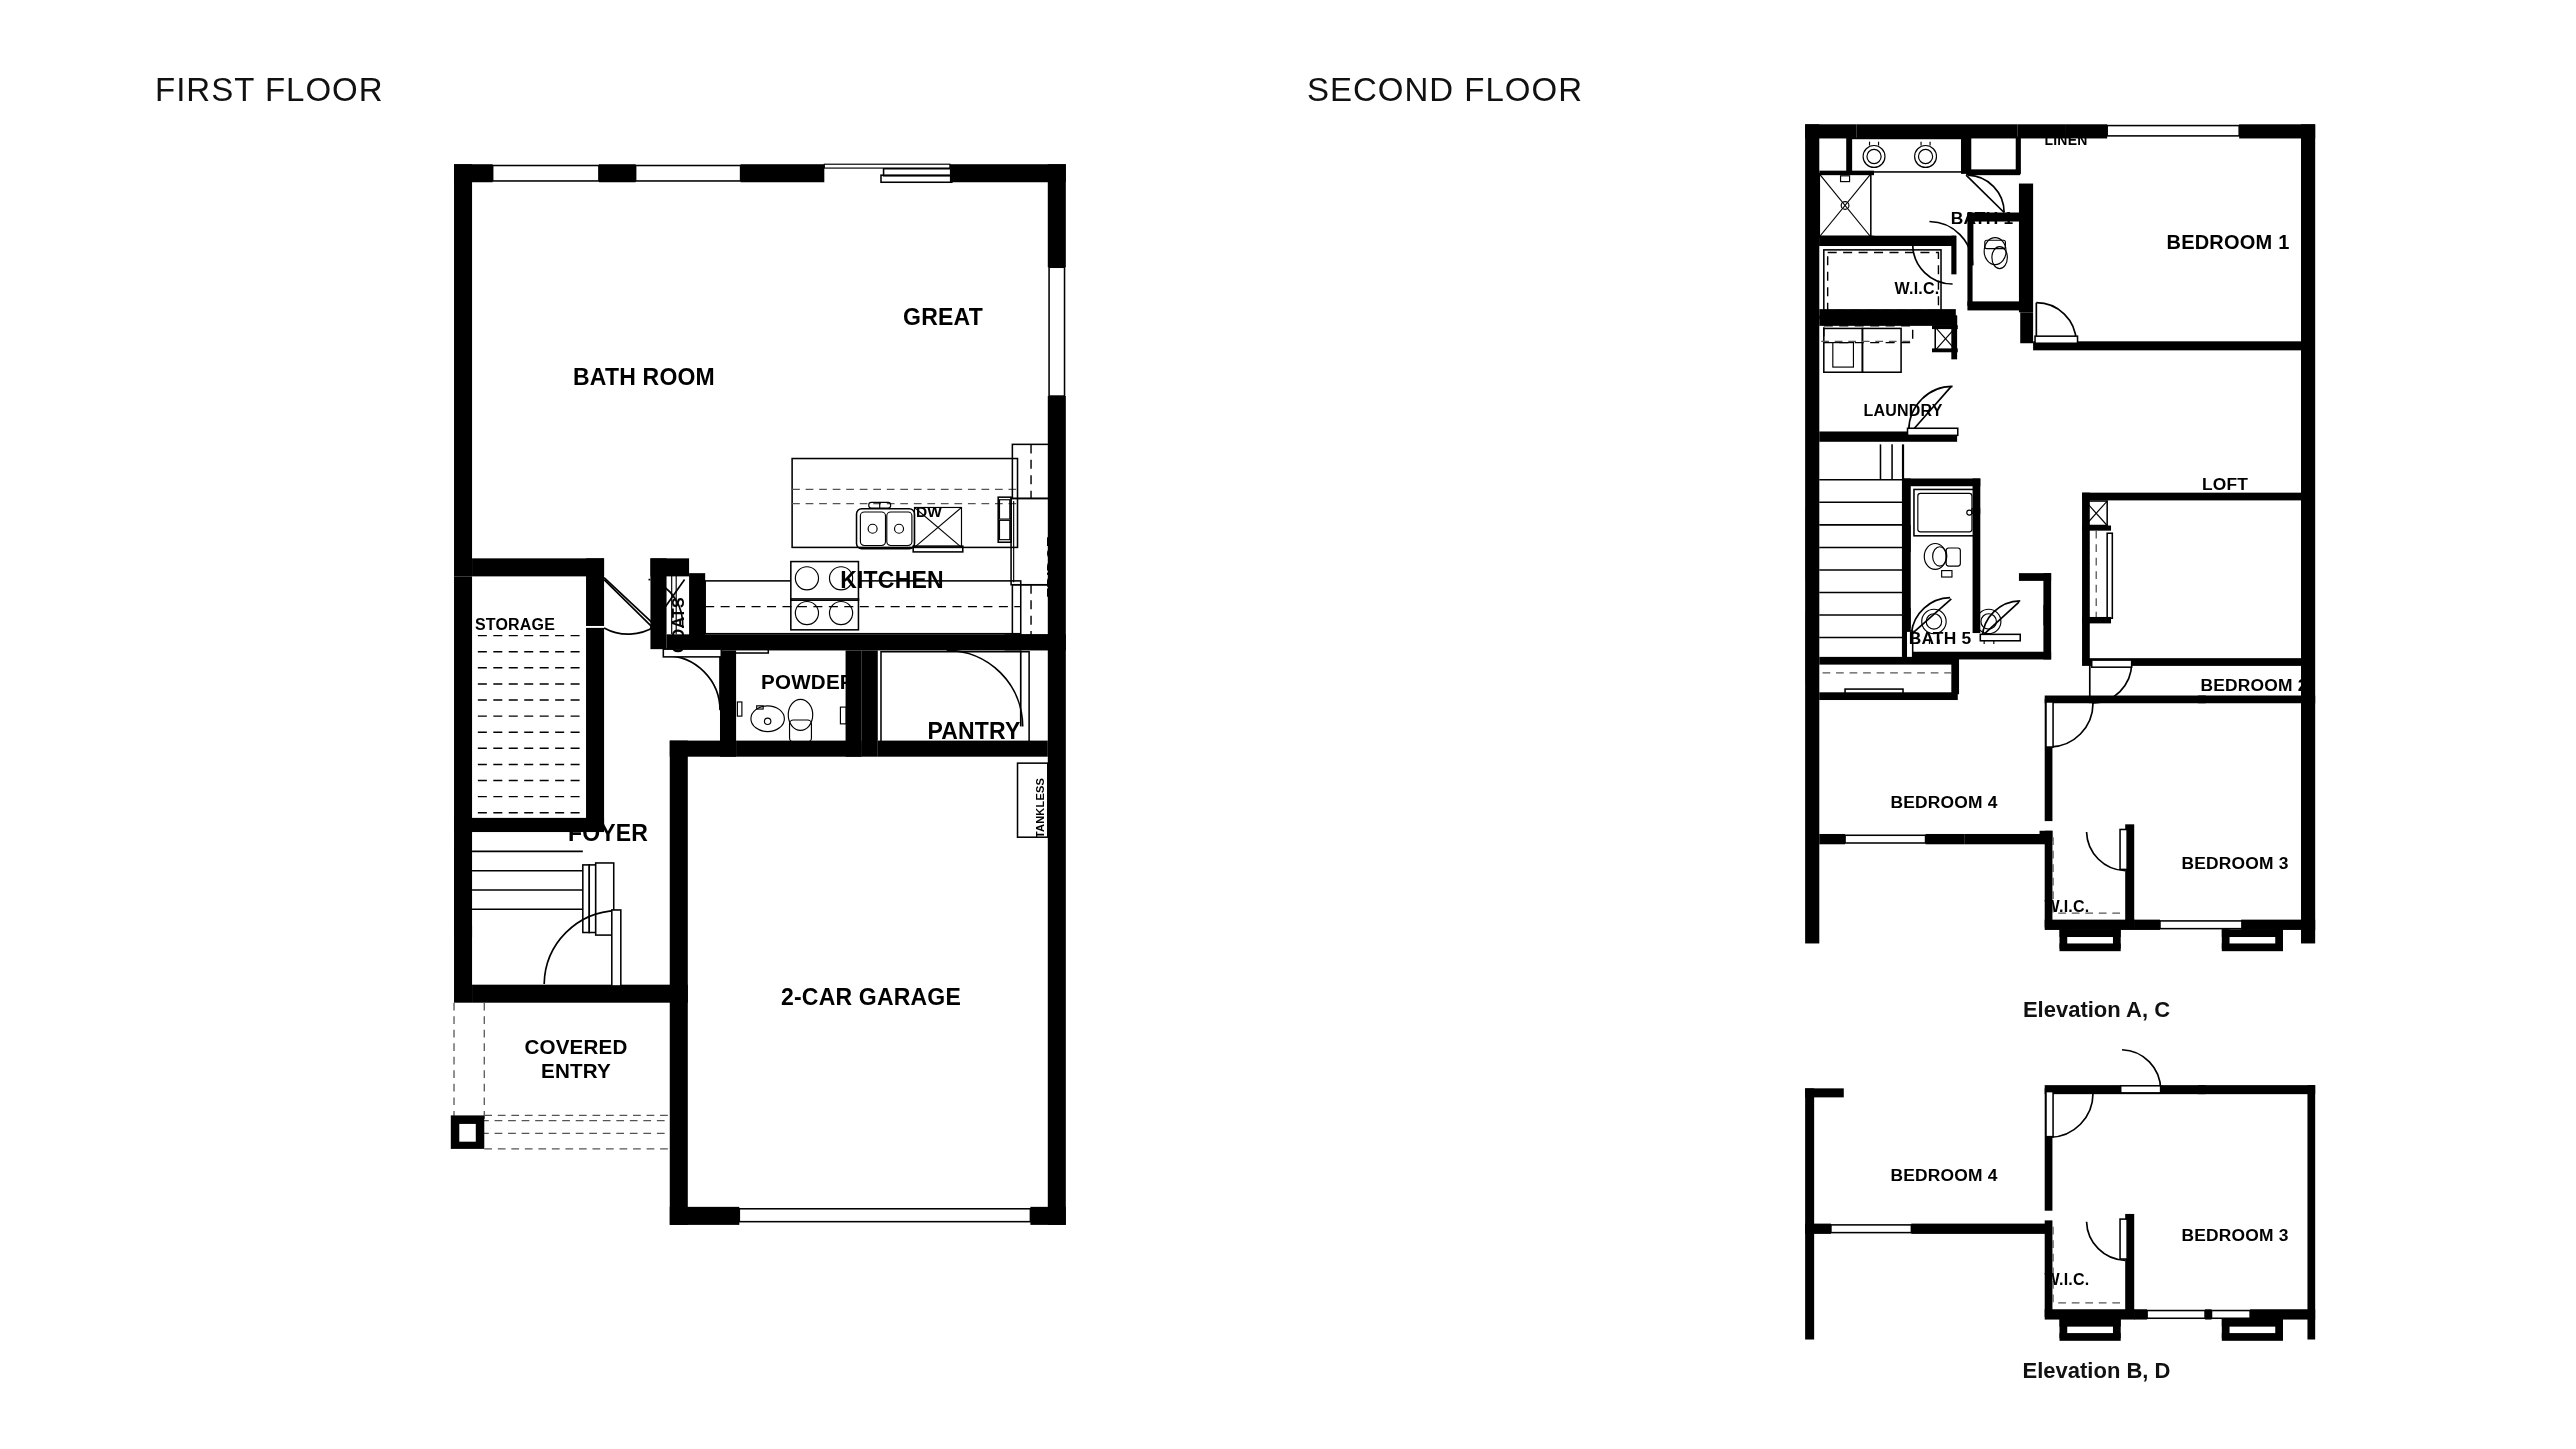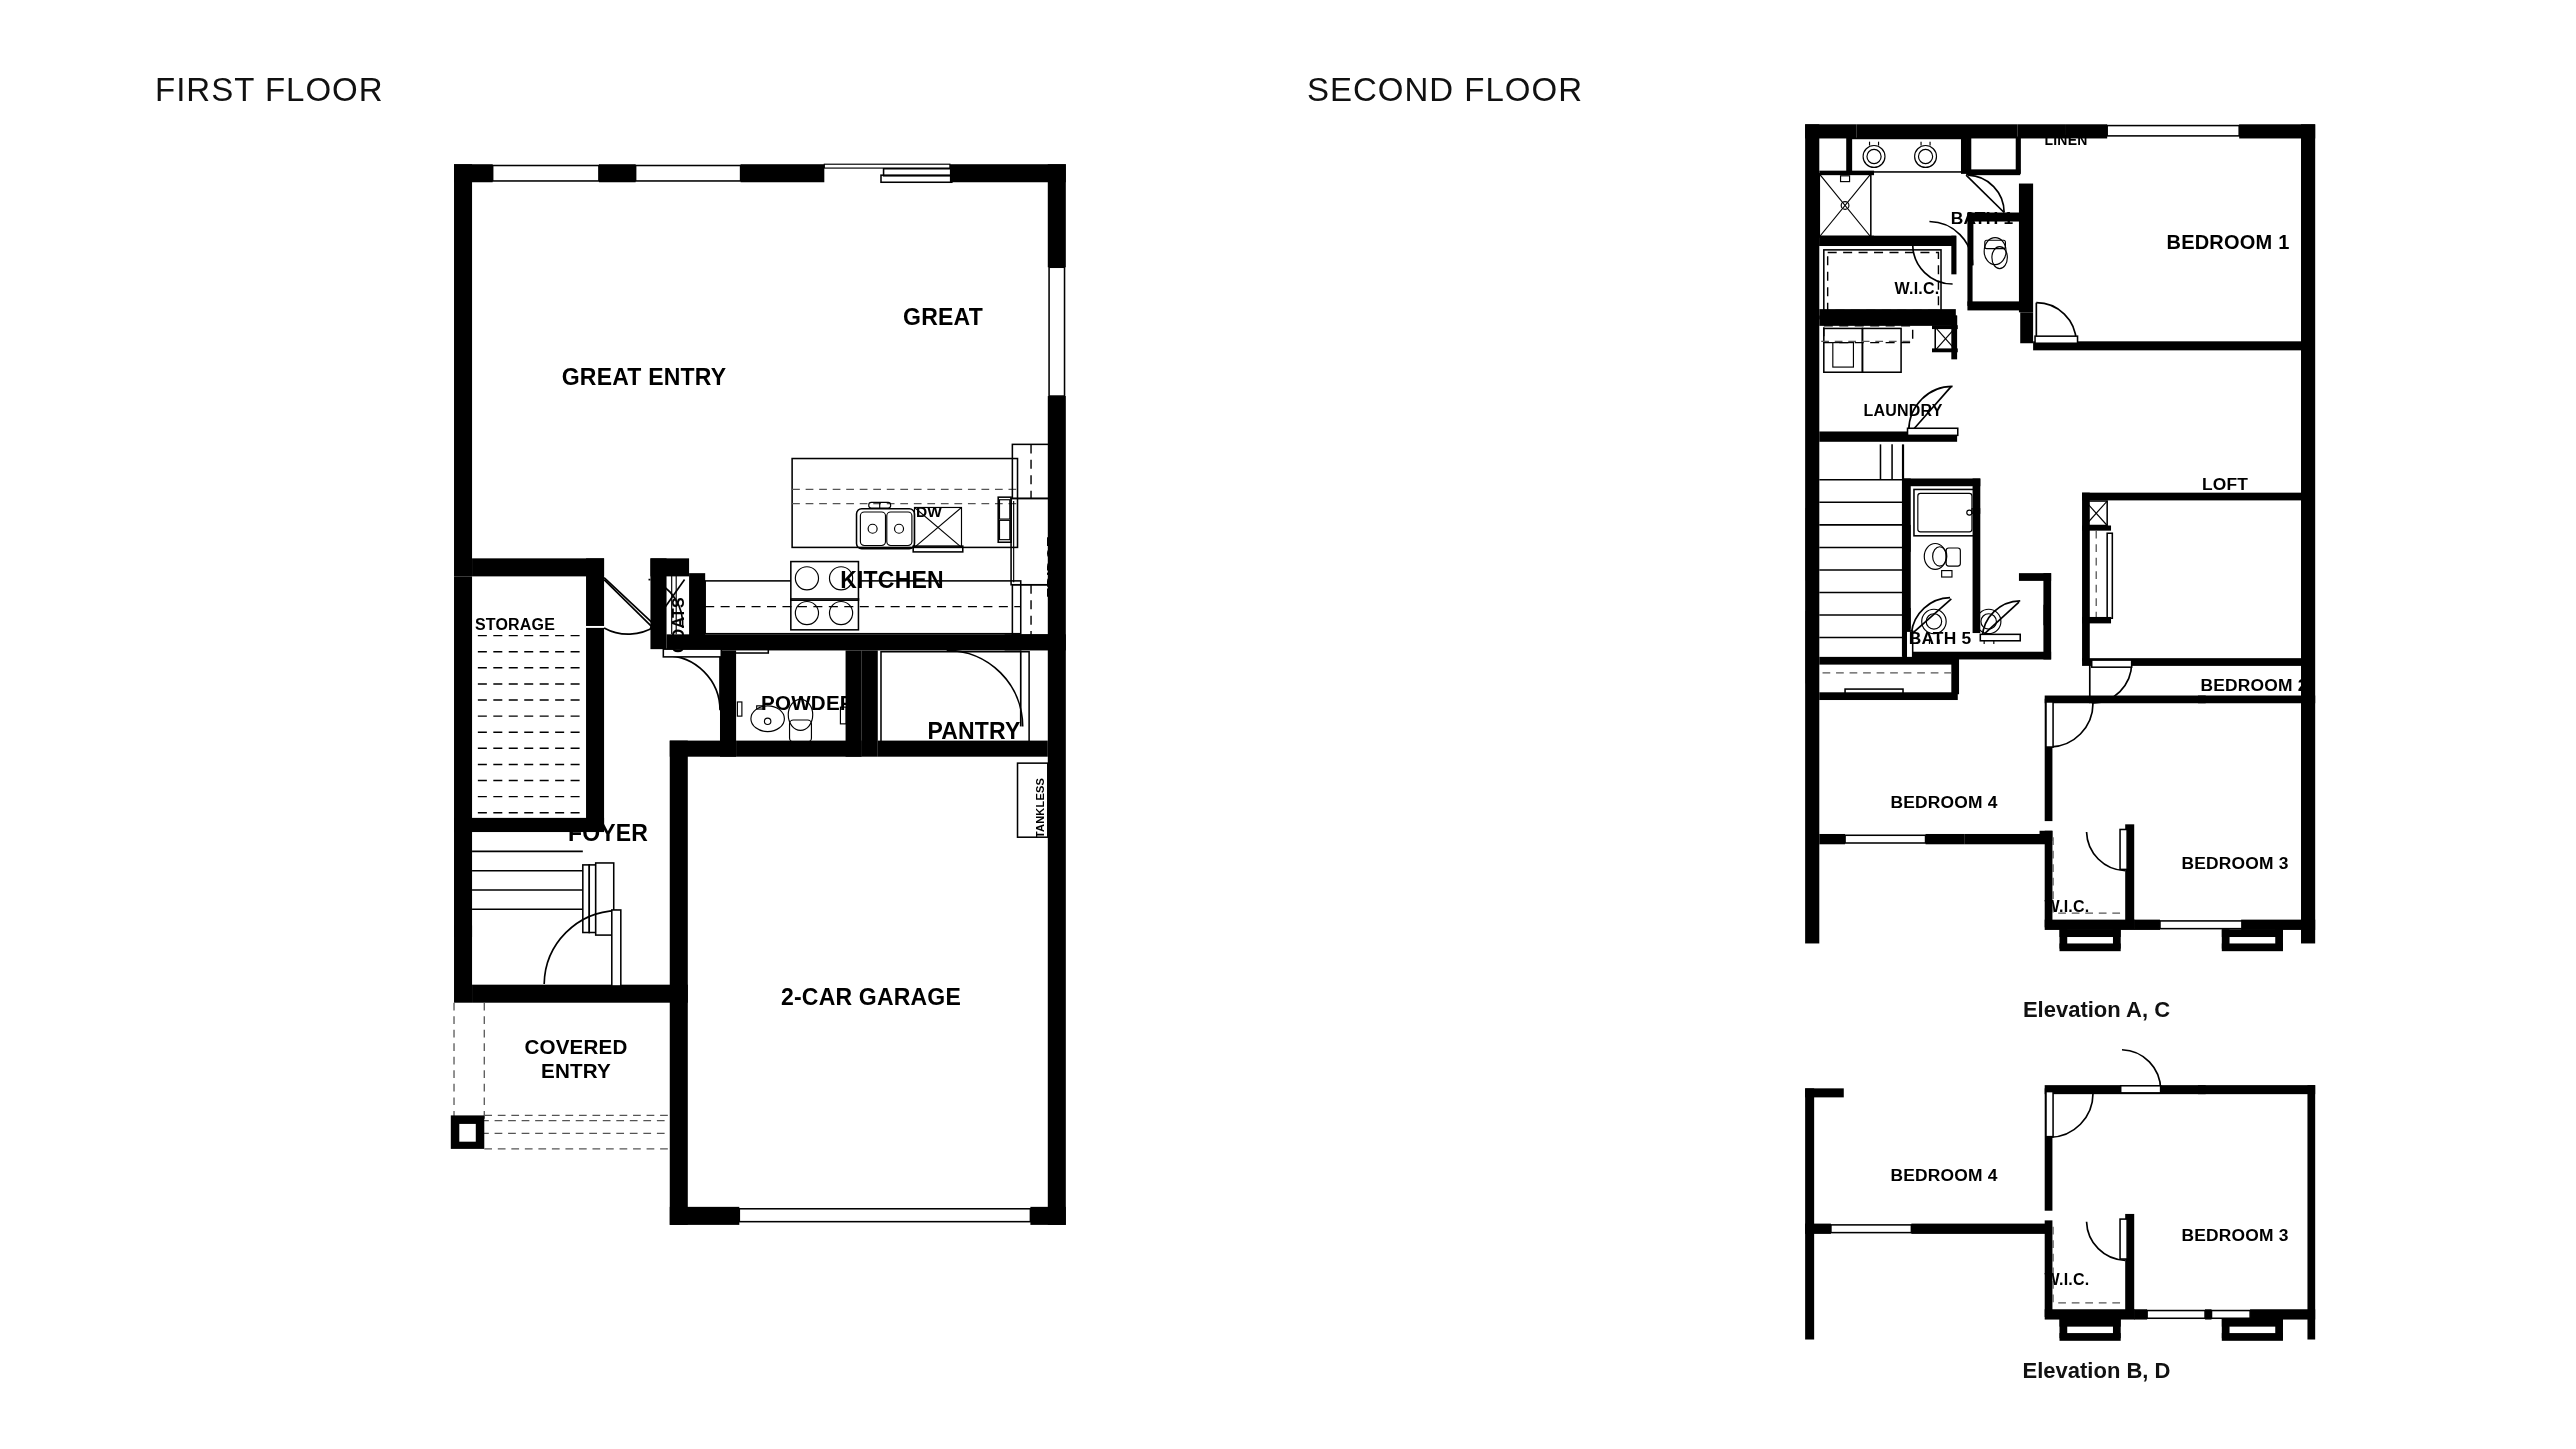--- a/index.html
+++ b/index.html
@@ -495,25 +495,25 @@
       <rect class="wall" x="3533" y="2048" width="12" height="30"></rect>
       <rect class="wall" x="3450" y="2070" width="95" height="12"></rect>
     </g>
   </svg>
 
   <div class="floor-title" style="left:155px; top:71px;">FIRST FLOOR</div>
 
   <div class="floor-title" style="left:1307px; top:71px;">SECOND FLOOR</div>
 
   <div id="labels">
-      <div class="room-label" style="font-size: 23px; left: 644px; top: 377px; transform: translate(-50%, -50%);">GREAT ENTRY</div>
+      <div class="room-label" style="font-size: 23px; left: 644px; top: 377px; transform: translate(-50%, -50%);">BATH ROOM</div>
       <div class="room-label" style="font-size: 23px; left: 943px; top: 317px; transform: translate(-50%, -50%);">GREAT</div>
       <div class="room-label" style="font-size: 23px; left: 892px; top: 580px; transform: translate(-50%, -50%);">KITCHEN</div>
       <div class="room-label" style="font-size: 23px; left: 974px; top: 731px; transform: translate(-50%, -50%);">PANTRY</div>
-      <div class="room-label" style="font-size: 20.6px; left: 808px; top: 703px; transform: translate(-50%, -50%);">POWDER</div>
+      <div class="room-label" style="font-size: 20.6px; left: 808px; top: 682px; transform: translate(-50%, -50%);">POWDER</div>
       <div class="room-label" style="font-size: 23px; left: 608px; top: 833px; transform: translate(-50%, -50%);">FOYER</div>
       <div class="room-label" style="font-size: 16px; left: 515px; top: 625px; transform: translate(-50%, -50%);">STORAGE</div>
       <div class="room-label vert" style="font-size: 16px; left: 679px; top: 625px; transform: translate(-50%, -50%) rotate(-90deg);">COATS</div>
       <div class="room-label" style="font-size: 23px; left: 871px; top: 997px; transform: translate(-50%, -50%);">2-CAR GARAGE</div>
       <div class="room-label" style="font-size: 20.6px; left: 576px; top: 1059px; transform: translate(-50%, -50%);">COVERED<br>ENTRY</div>
       <div class="room-label vert" style="font-size: 11px; left: 1047px; top: 808px; transform: translate(-50%, -50%) rotate(-90deg);">TANKLESS<br>W/H</div>
       <div class="room-label vert" style="font-size: 16px; left: 1054px; top: 567px; transform: translate(-50%, -50%) rotate(-90deg);">FRIDGE</div>
       <div class="room-label" style="font-size: 15.5px; left: 929px; top: 512px; transform: translate(-50%, -50%);">DW</div>
       <div class="room-label" style="font-size: 17.4px; left: 1982px; top: 198px; transform: translate(-50%, -50%); margin-top: 20px;">BATH 1</div>
       <div class="room-label" style="font-size: 14px; left: 2066px; top: 140px; transform: translate(-50%, -50%);">LINEN</div>

